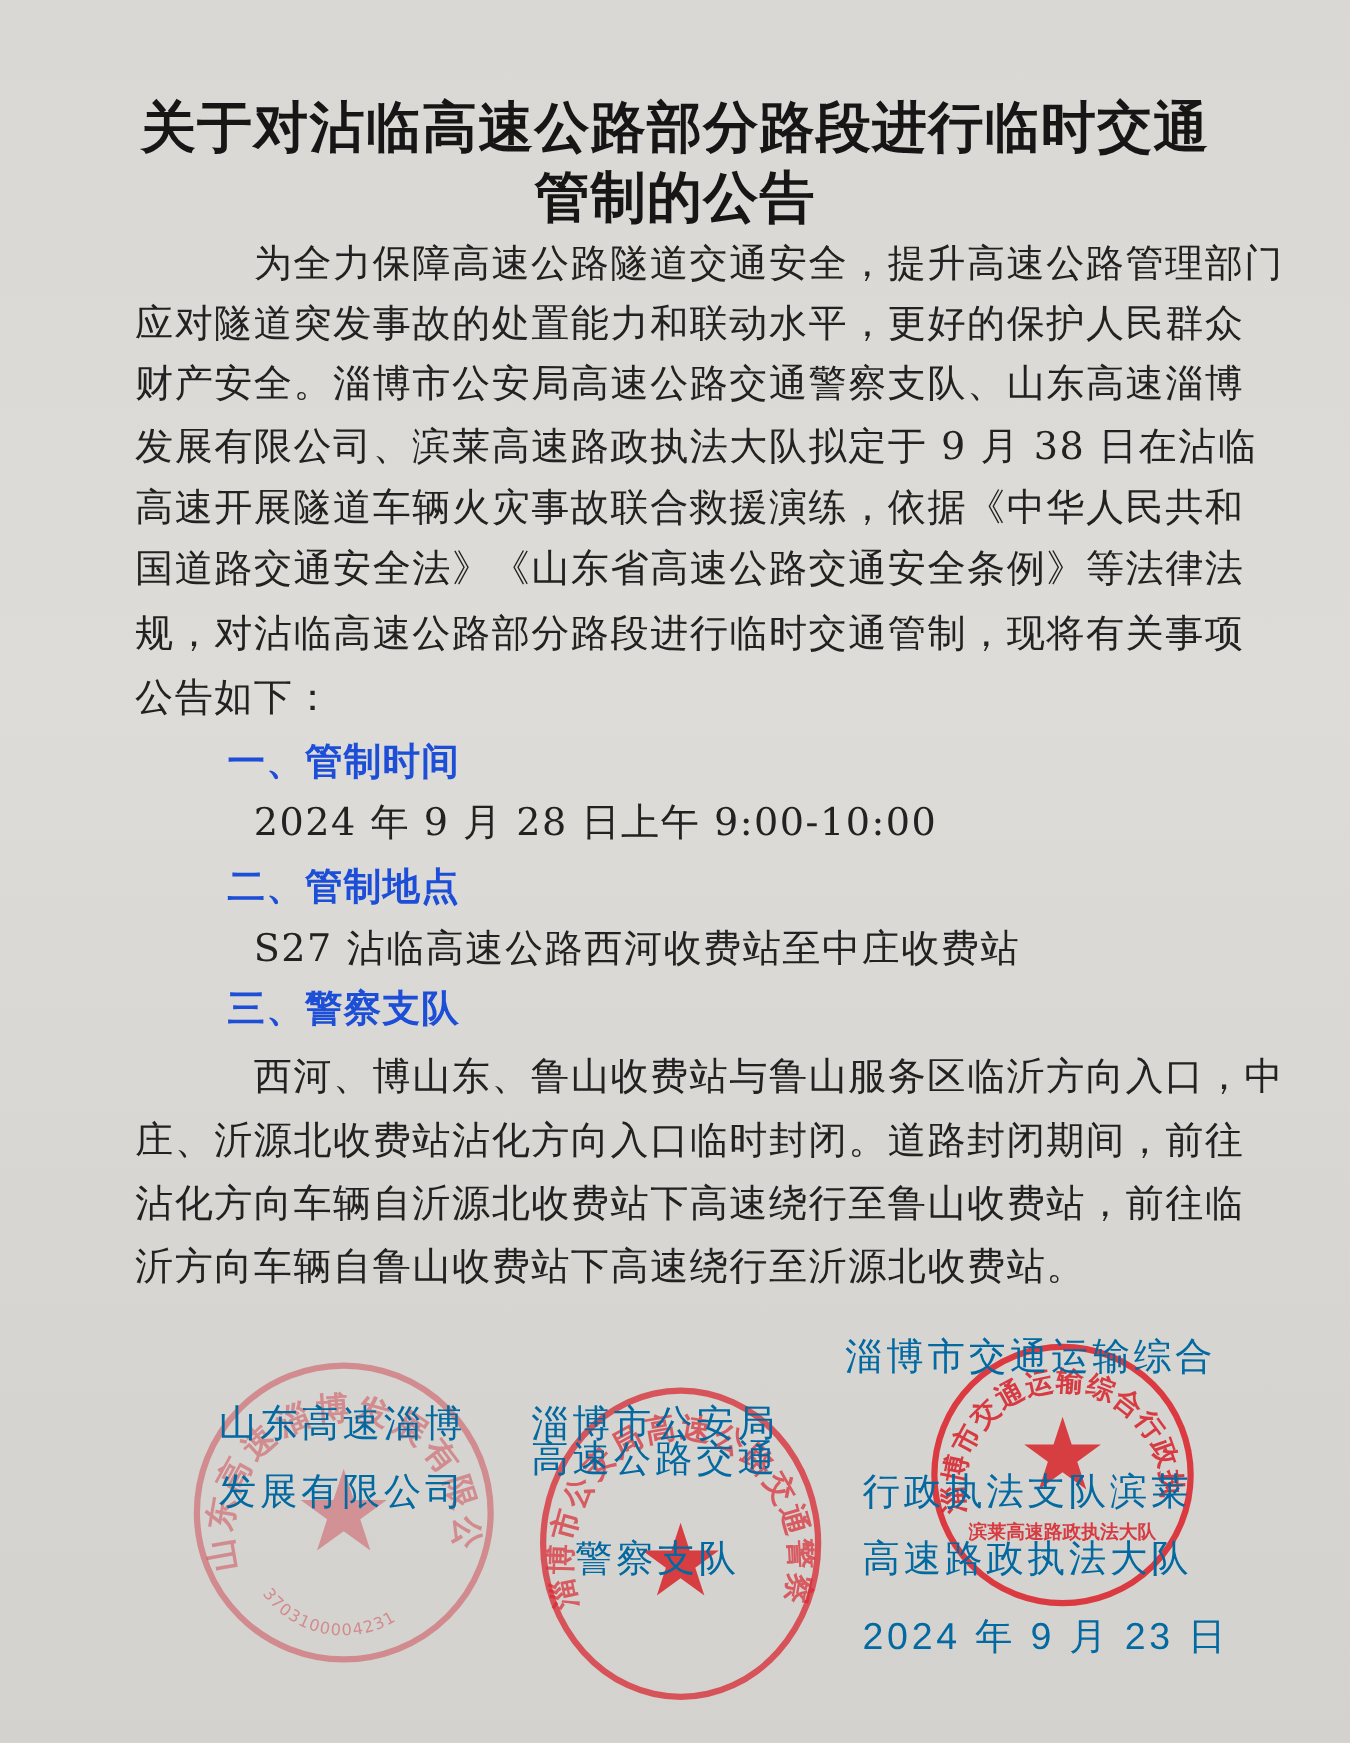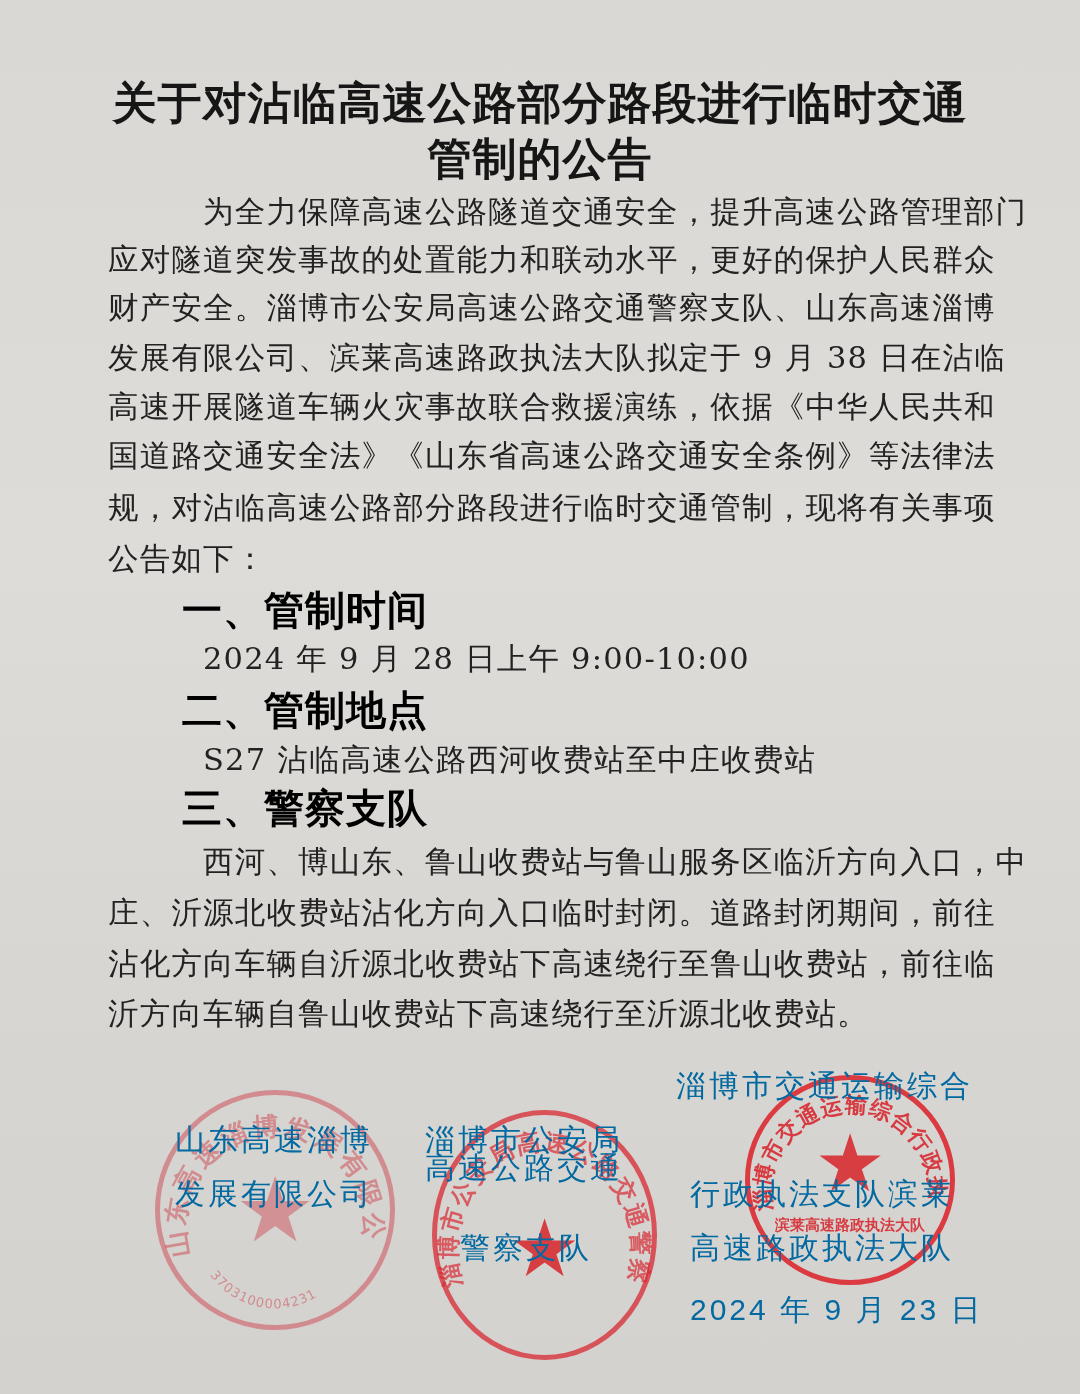--- a/index.html
+++ b/index.html
@@ -23,21 +23,21 @@
   .body-line {
     position: absolute; left: 108px; width: 860px;
     font-size: 30.5px; line-height: 40px; color: #222;
     white-space: nowrap; letter-spacing: 1.2px;
     font-family: "DejaVu Serif", "Liberation Serif", serif;
   }
   .indent { left: 182px; margin-left: 21px; }
   .heading {
     position: absolute; left: 182px;
     font-family: "DejaVu Sans", "Liberation Sans", sans-serif;
-    font-weight: bold; font-size: 40px; line-height: 40px; color: #000000;
+    font-weight: bold; font-size: 30px; line-height: 40px; color: #1d4ed8;
     letter-spacing: 1px;
   }
   .stamp {
     position: absolute; border-radius: 50%;
     border: 5px solid rgba(210,40,50,0.75);
     box-shadow: inset 0 0 0 4px rgba(255,255,255,0.0);
   }
   .stamp .ring-text {
     position: absolute; left: 0; top: 0; width: 100%; height: 100%;
   }

